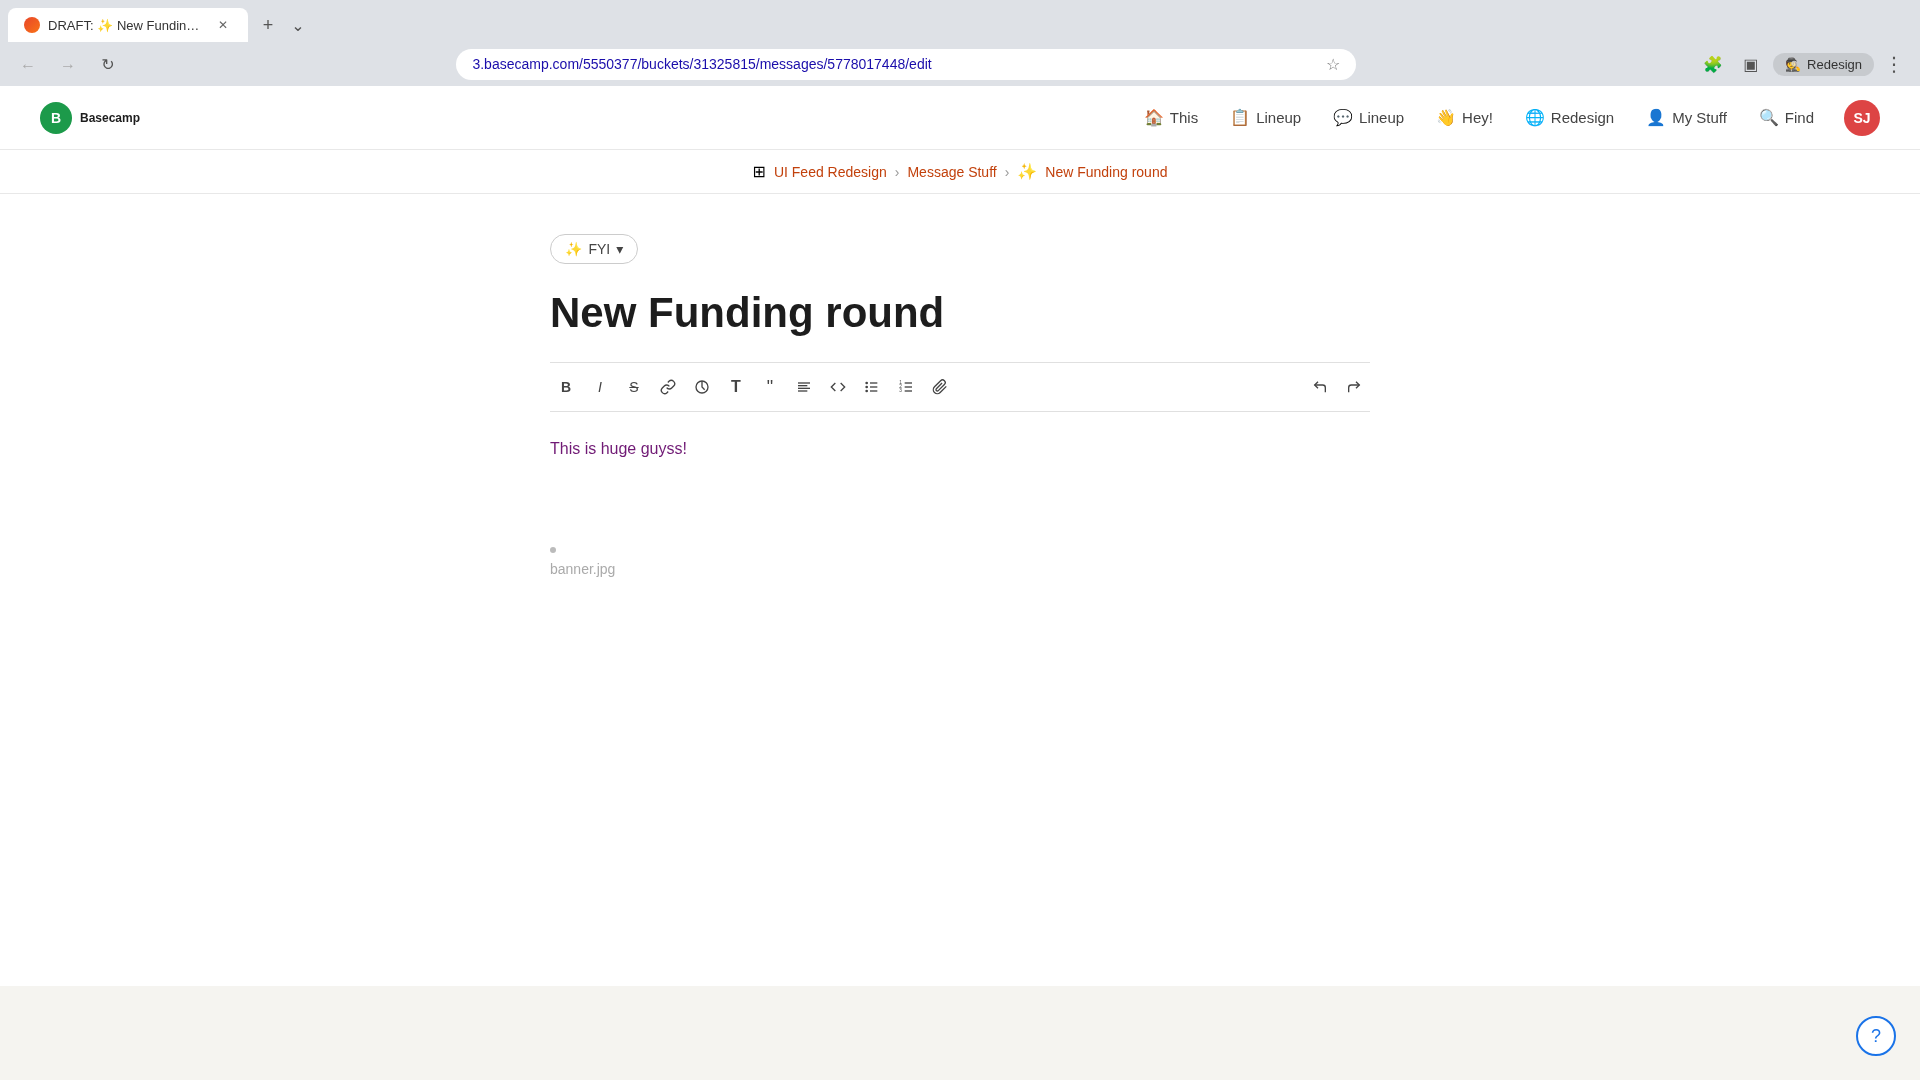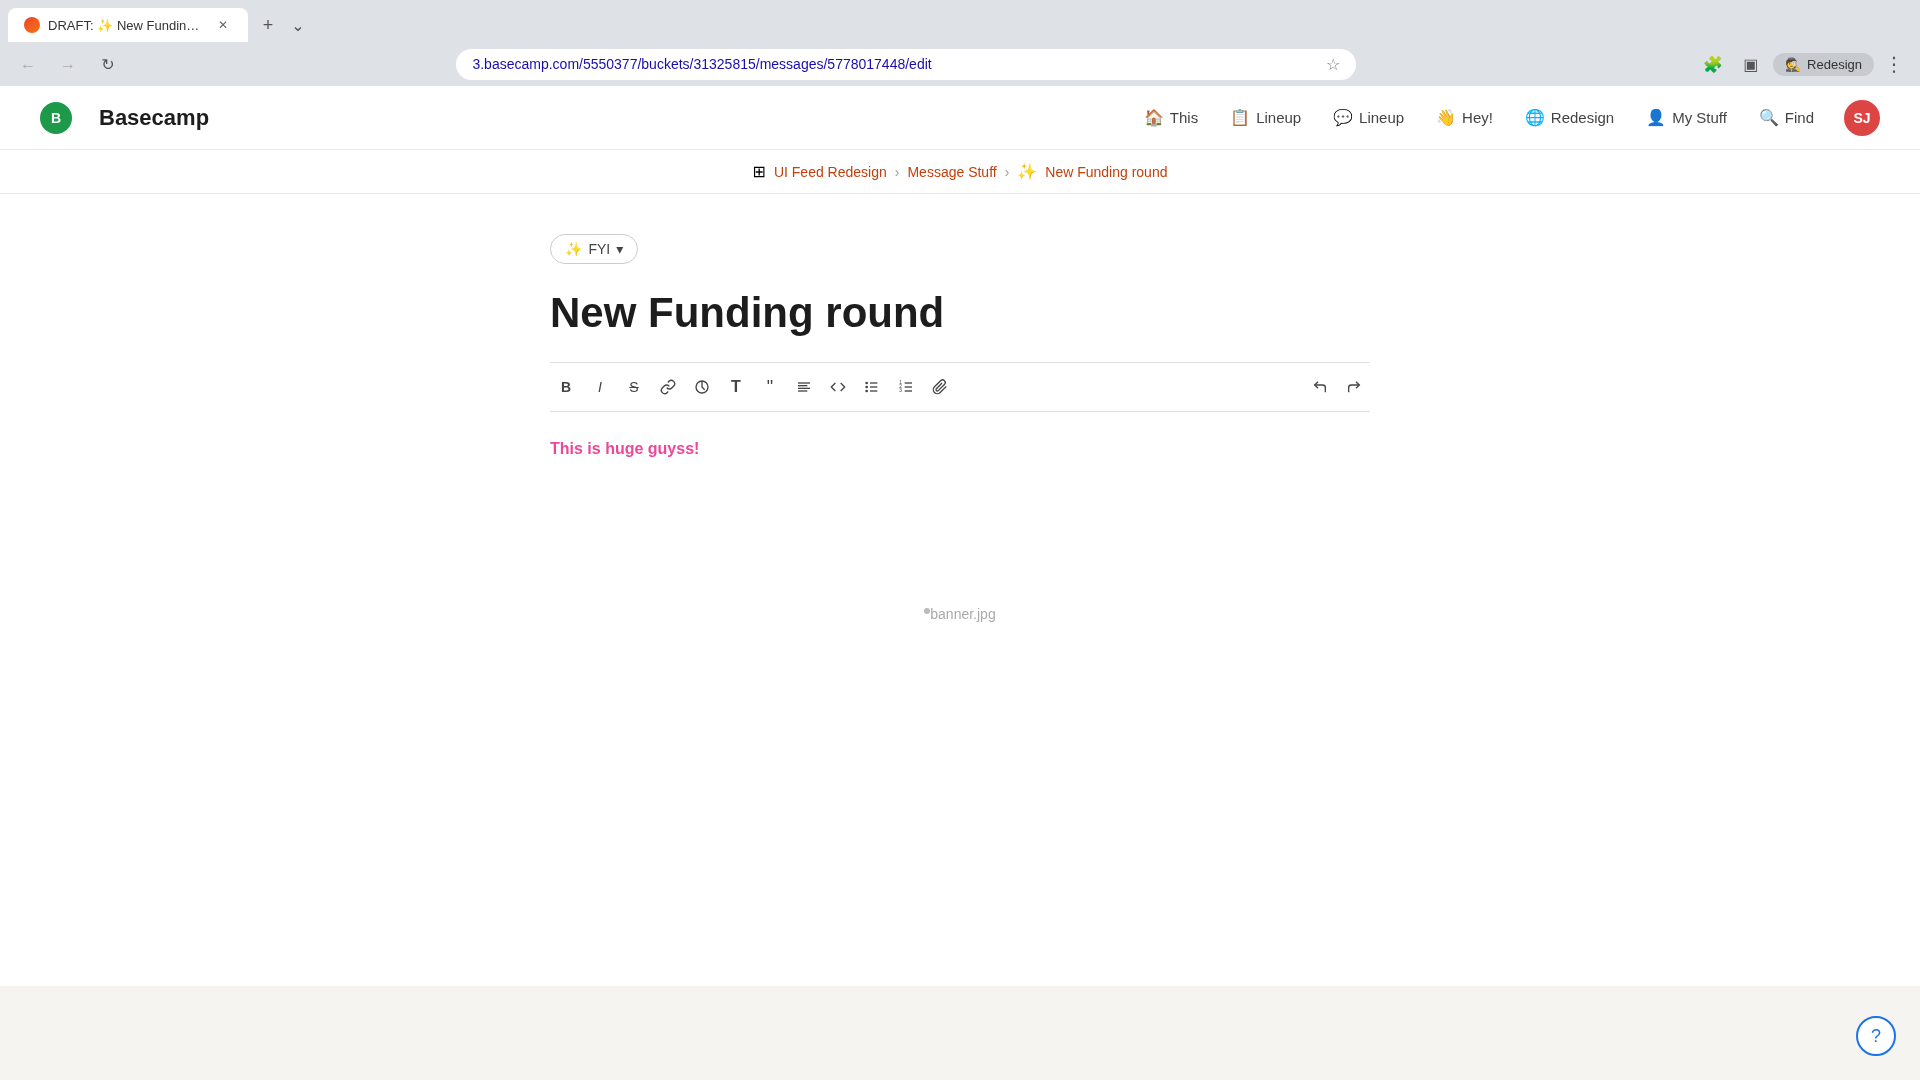--- a/index.html
+++ b/index.html
@@ -27,21 +27,21 @@
     .incognito-btn { display: flex; align-items: center; gap: 6px; background: rgba(0,0,0,0.1); border-radius: 16px; padding: 4px 12px; font-size: 13px; color: #333; cursor: pointer; }
     .menu-btn { font-size: 20px; color: #555; cursor: pointer; padding: 4px; }
 
     
     .app { background: #fff; min-height: 900px; }
 
     
     .top-nav { background: #fff; border-bottom: 1px solid #e8e8e8; padding: 0 40px; display: flex; align-items: center; height: 64px; }
     .logo { display: flex; align-items: center; gap: 8px; text-decoration: none; margin-right: auto; }
     .logo-circle { width: 32px; height: 32px; border-radius: 50%; background: #1c9a4a; display: flex; align-items: center; justify-content: center; color: white; font-size: 14px; font-weight: bold; }
-    .logo-text { font-size: 22px; font-weight: 600; color: #1d1d1d; margin-left: 19px; }
+    .logo-text { font-size: 12px; font-weight: 600; color: #1d1d1d; }
     .nav-links { display: flex; align-items: center; gap: 4px; }
     .nav-link { display: flex; align-items: center; gap: 6px; padding: 8px 14px; border-radius: 6px; color: #444; font-size: 15px; font-weight: 500; text-decoration: none; cursor: pointer; }
     .nav-icon { font-size: 16px; }
     .avatar-btn { width: 36px; height: 36px; border-radius: 50%; background: #d44; display: flex; align-items: center; justify-content: center; color: white; font-weight: 700; font-size: 14px; cursor: pointer; margin-left: 16px; }
 
     
     .breadcrumb-bar { background: #fff; border-bottom: 1px solid #e8e8e8; padding: 12px 40px; display: flex; align-items: center; justify-content: center; gap: 8px; font-size: 14px; }
     .breadcrumb-icon { font-size: 16px; }
     .breadcrumb-link { color: #c2410c; text-decoration: none; cursor: pointer; }
     .breadcrumb-sep { color: #999; }
@@ -56,24 +56,24 @@
     .post-title { font-size: 42px; font-weight: 700; color: #1d1d1d; line-height: 1.2; margin-bottom: 24px; outline: none; }
 
     
     .editor-toolbar { display: flex; align-items: center; gap: 2px; padding: 8px 0; border-top: 1px solid #e0e0e0; border-bottom: 1px solid #e0e0e0; margin-bottom: 24px; }
     .toolbar-btn { width: 32px; height: 32px; display: flex; align-items: center; justify-content: center; border-radius: 4px; cursor: pointer; color: #444; font-size: 14px; }
     .toolbar-spacer { flex: 1; }
     .toolbar-undo { margin-left: auto; }
 
     
     .editor-body { min-height: 300px; }
-    .editor-content { font-size: 16px; color: #ec4899; line-height: 1.6; font-weight: 700; }
-
-    
-    .img-placeholder { margin-top: 40px; display: flex; align-items: flex-end; justify-content: center; min-height: 120px; color: #aaa; }
+    .editor-content { font-size: 16px; color: #701a75; line-height: 1.6; font-weight: 400; }
+
+    
+    .img-placeholder { margin-top: 40px; display: flex; flex-direction: column; align-items: flex-start; justify-content: center; min-height: 120px; color: #aaa; }
     .img-dot { width: 6px; height: 6px; border-radius: 50%; background: #bbb; margin-bottom: 8px; }
     .img-filename { font-size: 14px; color: #aaa; }
 
     
     .help-btn { position: fixed; bottom: 24px; right: 24px; width: 40px; height: 40px; border-radius: 50%; border: 2px solid #1a73e8; display: flex; align-items: center; justify-content: center; color: #1a73e8; font-size: 18px; cursor: pointer; background: #fff; }
   </style>
 </head>
 <body>
 
 <div class="browser-chrome">

